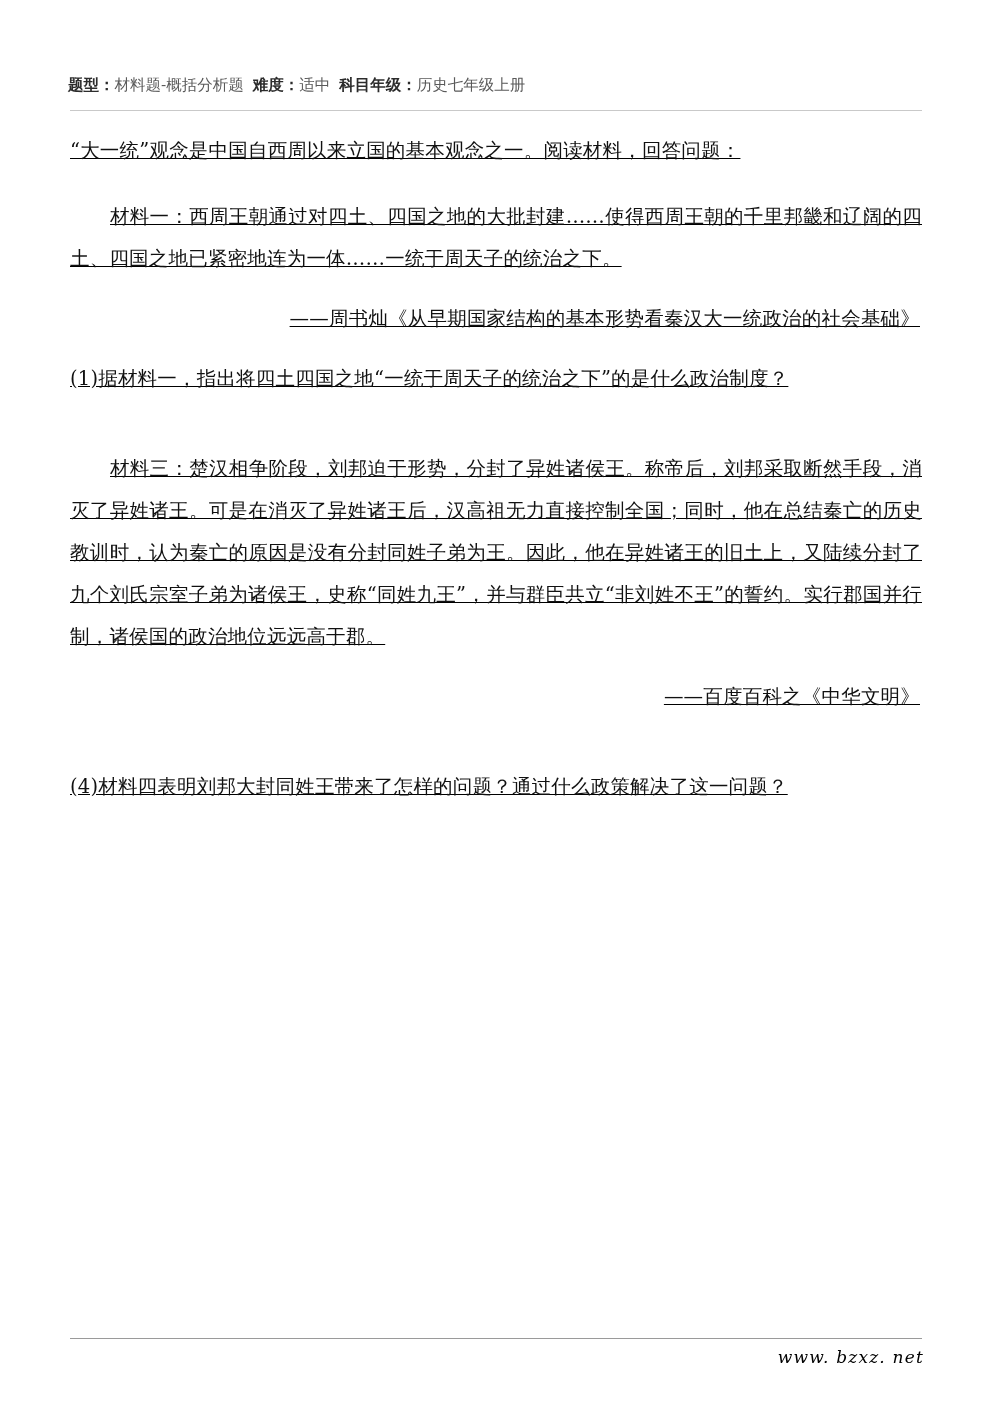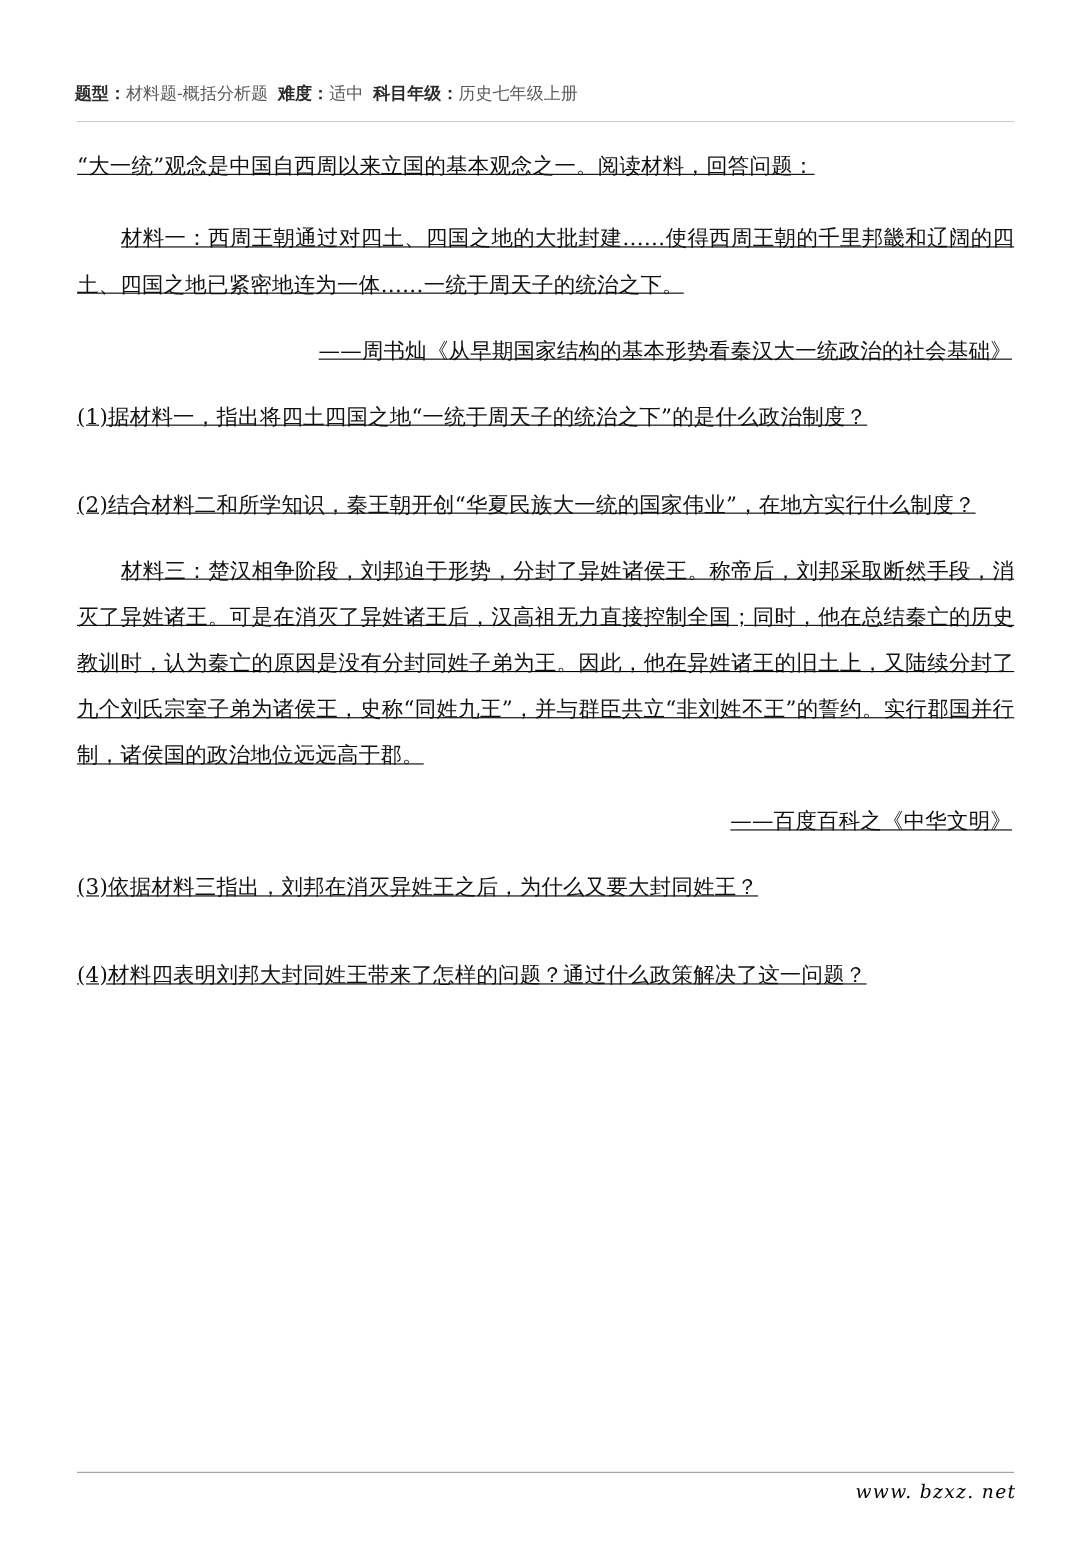--- a/index.html
+++ b/index.html
@@ -148,33 +148,31 @@
     <p class="para question">(1)据材料一，指出将四土四国之地“一统于周天子的统治之下”的是什么政治制度？</p>
 
     <p class="spacer-sm"></p>
 
 
     <p class="spacer-sm"></p>
 
 
     <p class="spacer-sm"></p>
 
-    <p class="para question">(2)结合材料二和所学知识，秦王朝开创“华夏民族大一统的国家伟业”，在地方实行什么制度？</p>
 
     <p class="spacer-sm"></p>
 
     <p class="para material">材料三：楚汉相争阶段，刘邦迫于形势，分封了异姓诸侯王。称帝后，刘邦采取断然手段，消灭了异姓诸王。可是在消灭了异姓诸王后，汉高祖无力直接控制全国；同时，他在总结秦亡的历史教训时，认为秦亡的原因是没有分封同姓子弟为王。因此，他在异姓诸王的旧土上，又陆续分封了九个刘氏宗室子弟为诸侯王，史称“同姓九王”，并与群臣共立“非刘姓不王”的誓约。实行郡国并行制，诸侯国的政治地位远远高于郡。</p>
 
     <p class="spacer-sm"></p>
 
     <p class="para source">——百度百科之《中华文明》</p>
 
     <p class="spacer-sm"></p>
 
-    <p class="para question">(3)依据材料三指出，刘邦在消灭异姓王之后，为什么又要大封同姓王？</p>
 
     <p class="spacer-sm"></p>
 
 
     <p class="spacer-md"></p>
 
     <p class="para question">(4)材料四表明刘邦大封同姓王带来了怎样的问题？通过什么政策解决了这一问题？</p>
 
   </div>
 

